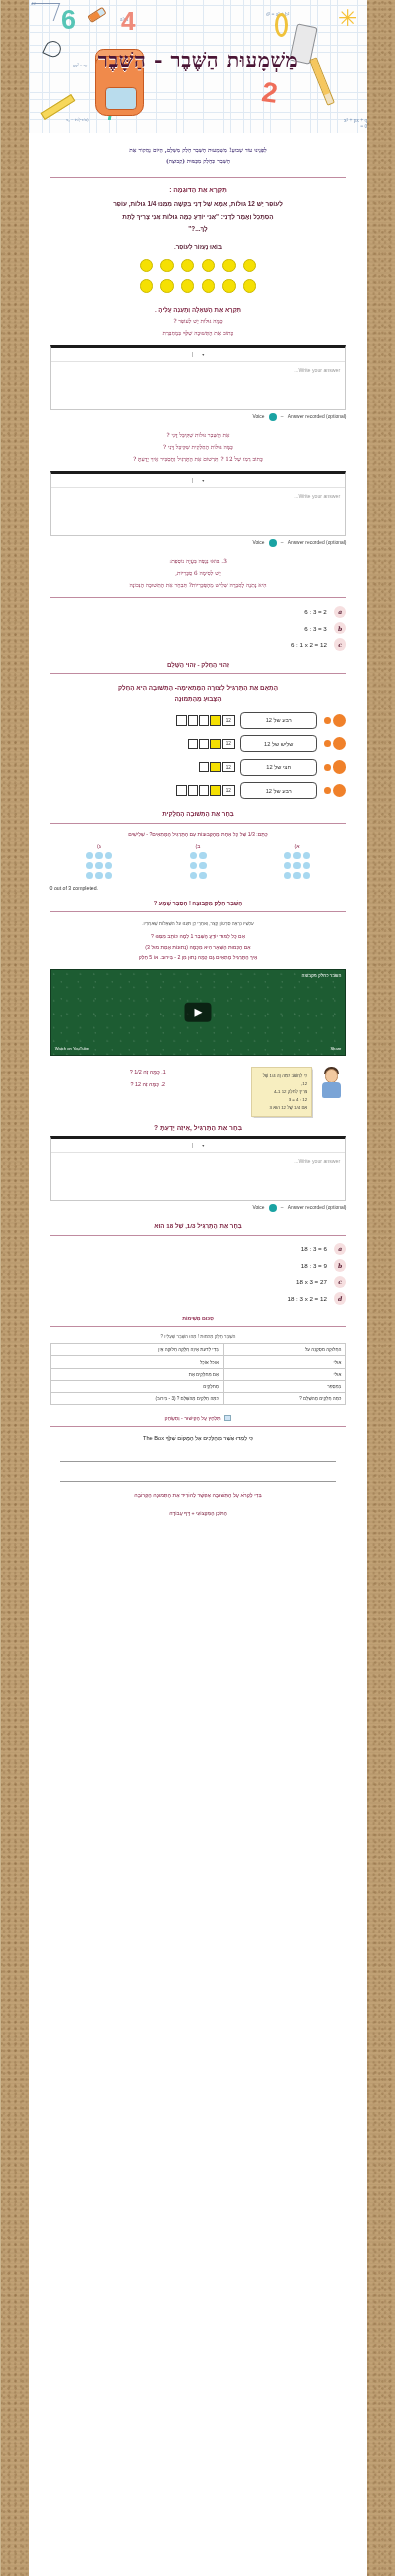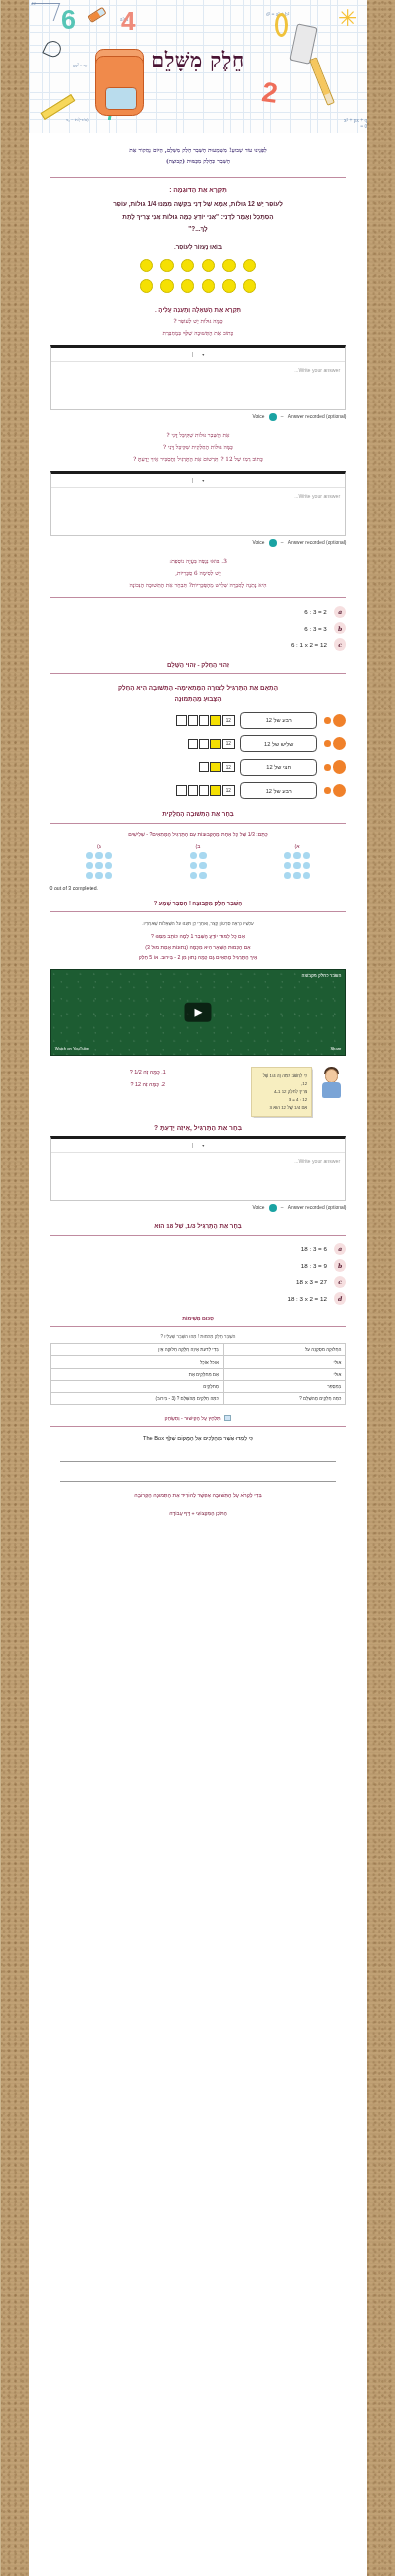--- a/index.html
+++ b/index.html
@@ -277,21 +277,21 @@
       <div class="hero-art scissors"></div>
       <div class="hero-art ring8"></div>
       <div class="hero-art star">✳</div>
       <div class="hero-art calc"></div>
       <div class="hero-art pencil"></div>
       <div class="hero-art ruler"></div>
 
       <div class="bag-flap"></div>
       <div class="hero-art bag"></div>
       <div class="hero-title">
-        <span class="l2">חֵלֶק מִשָּׁלֵם</span>
+        <span>מַשְׁמָעוּת הַשֶּׁבֶר - הַשָּׁבֶר</span>
       </div>
     </div>
 
     <div class="content">
 
       <div class="intro">
         <div>לְפָנֵינוּ עוֹד שָׁבוּעַ! מִשְׁמָעוּת הַשֶּׁבֶר חֵלֶק מִשָּׁלֵם, הַיּוֹם נַחֲקוֹר אֶת</div>
         <div>הַשֶּׁבֶר כְּחֵלֶק מִכַּמּוּת (קְבוּצָה)</div>
       </div>
       <hr class="rule">

